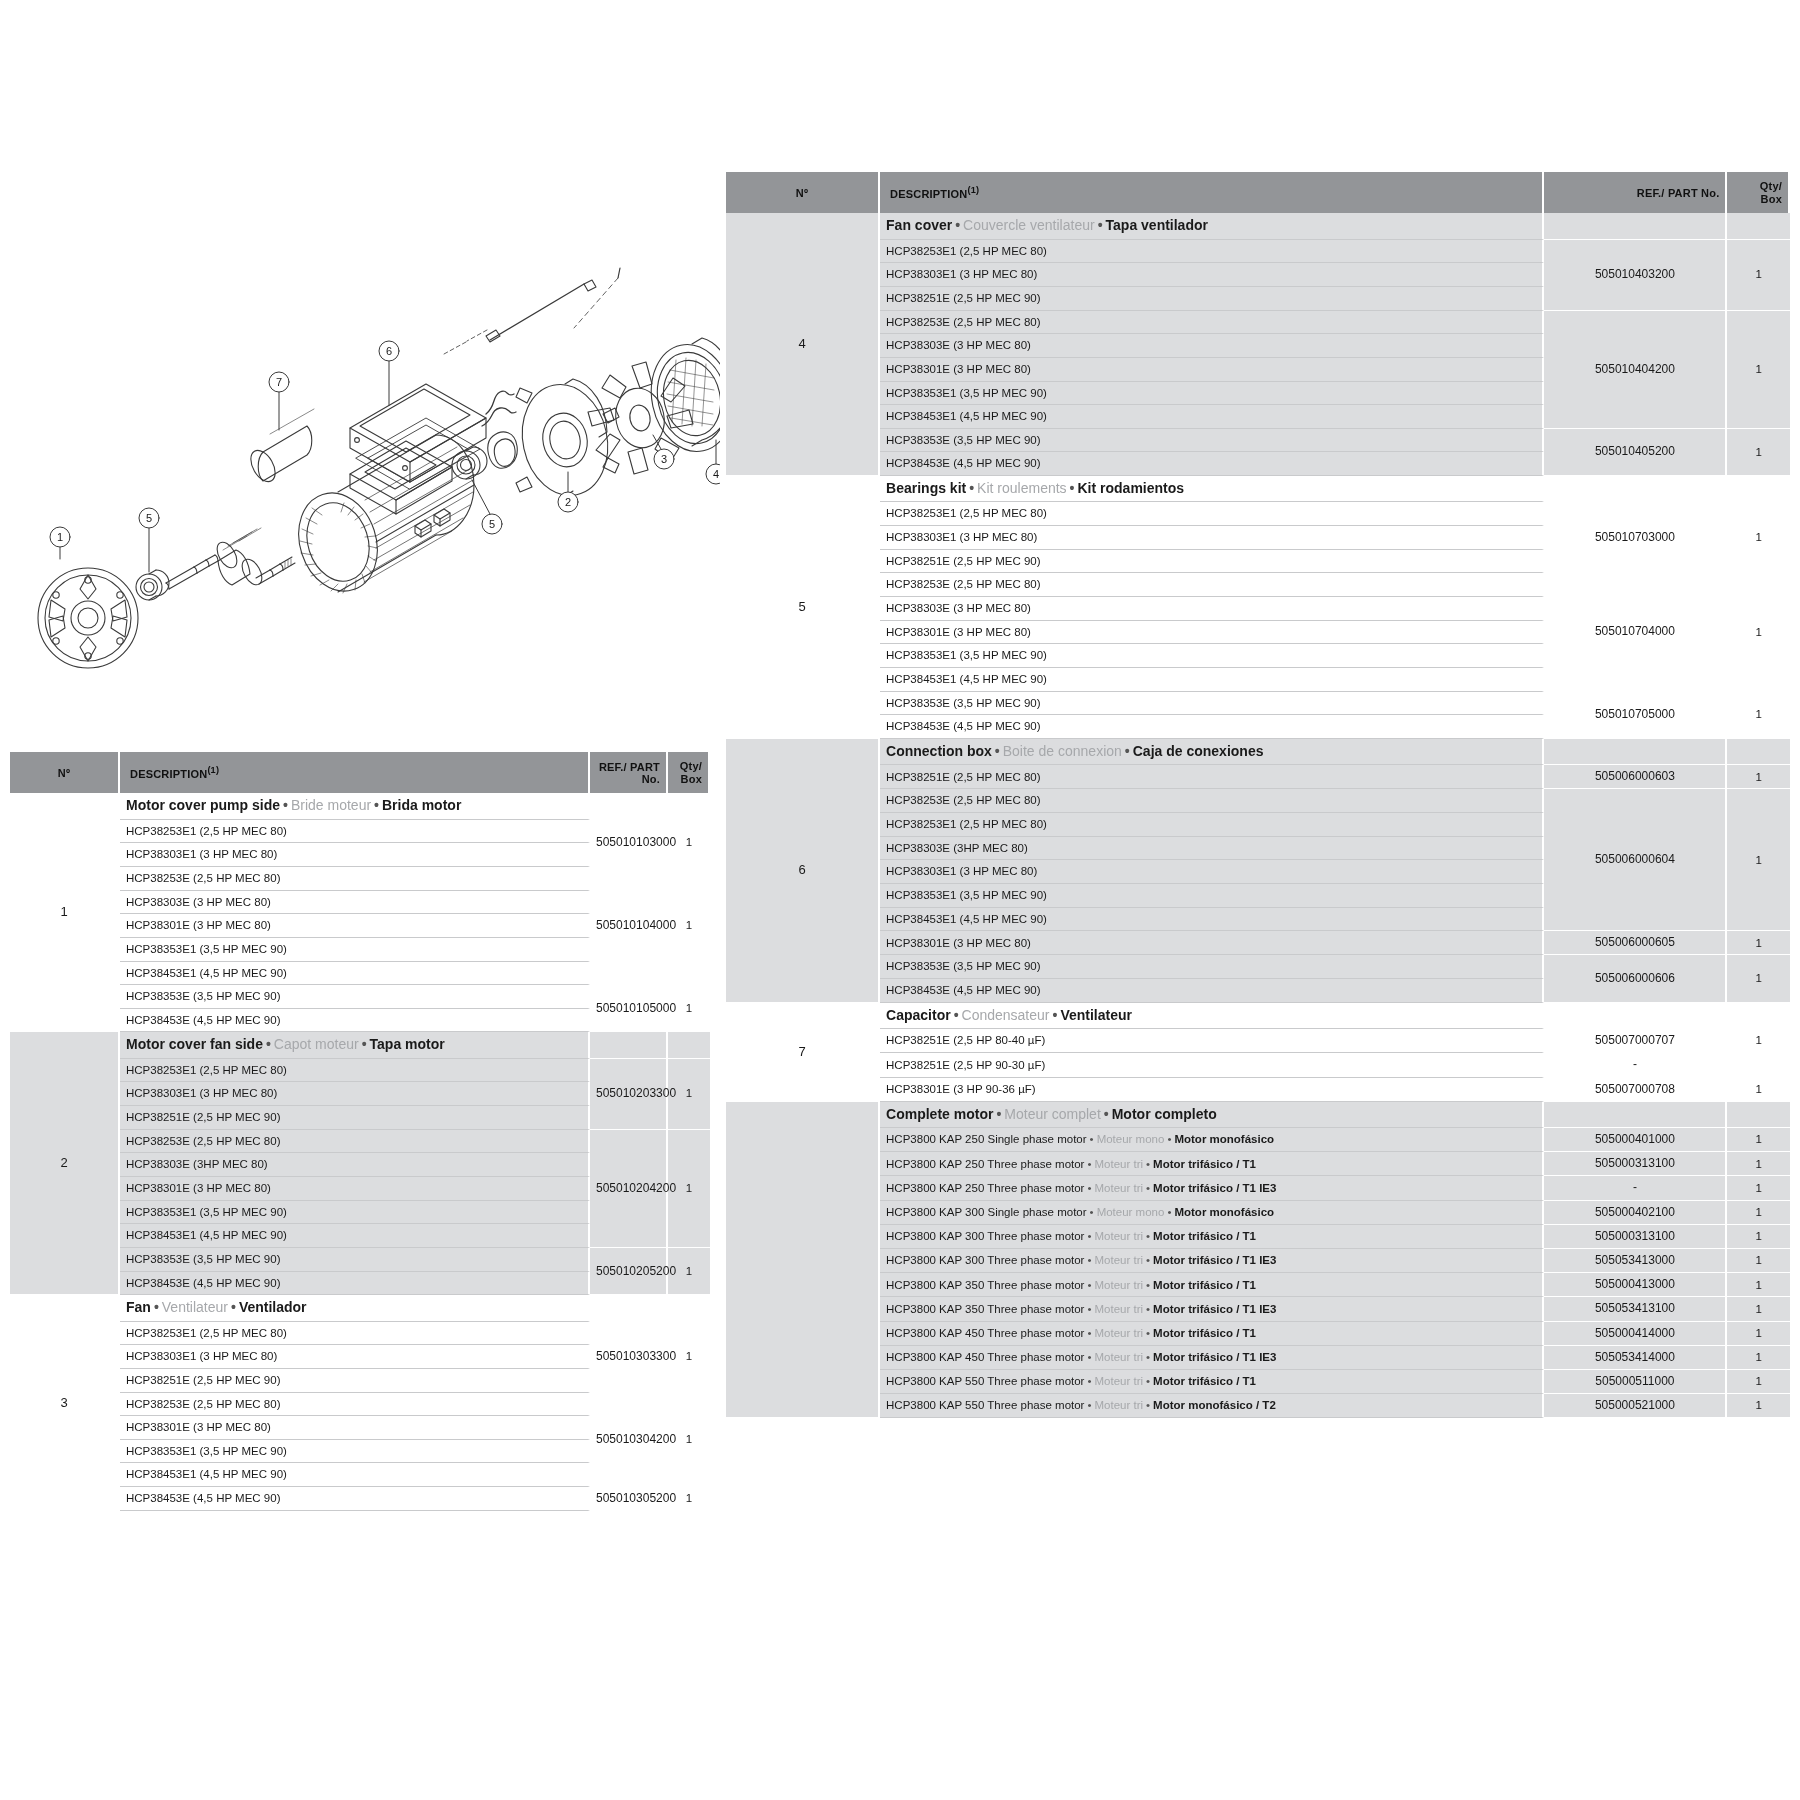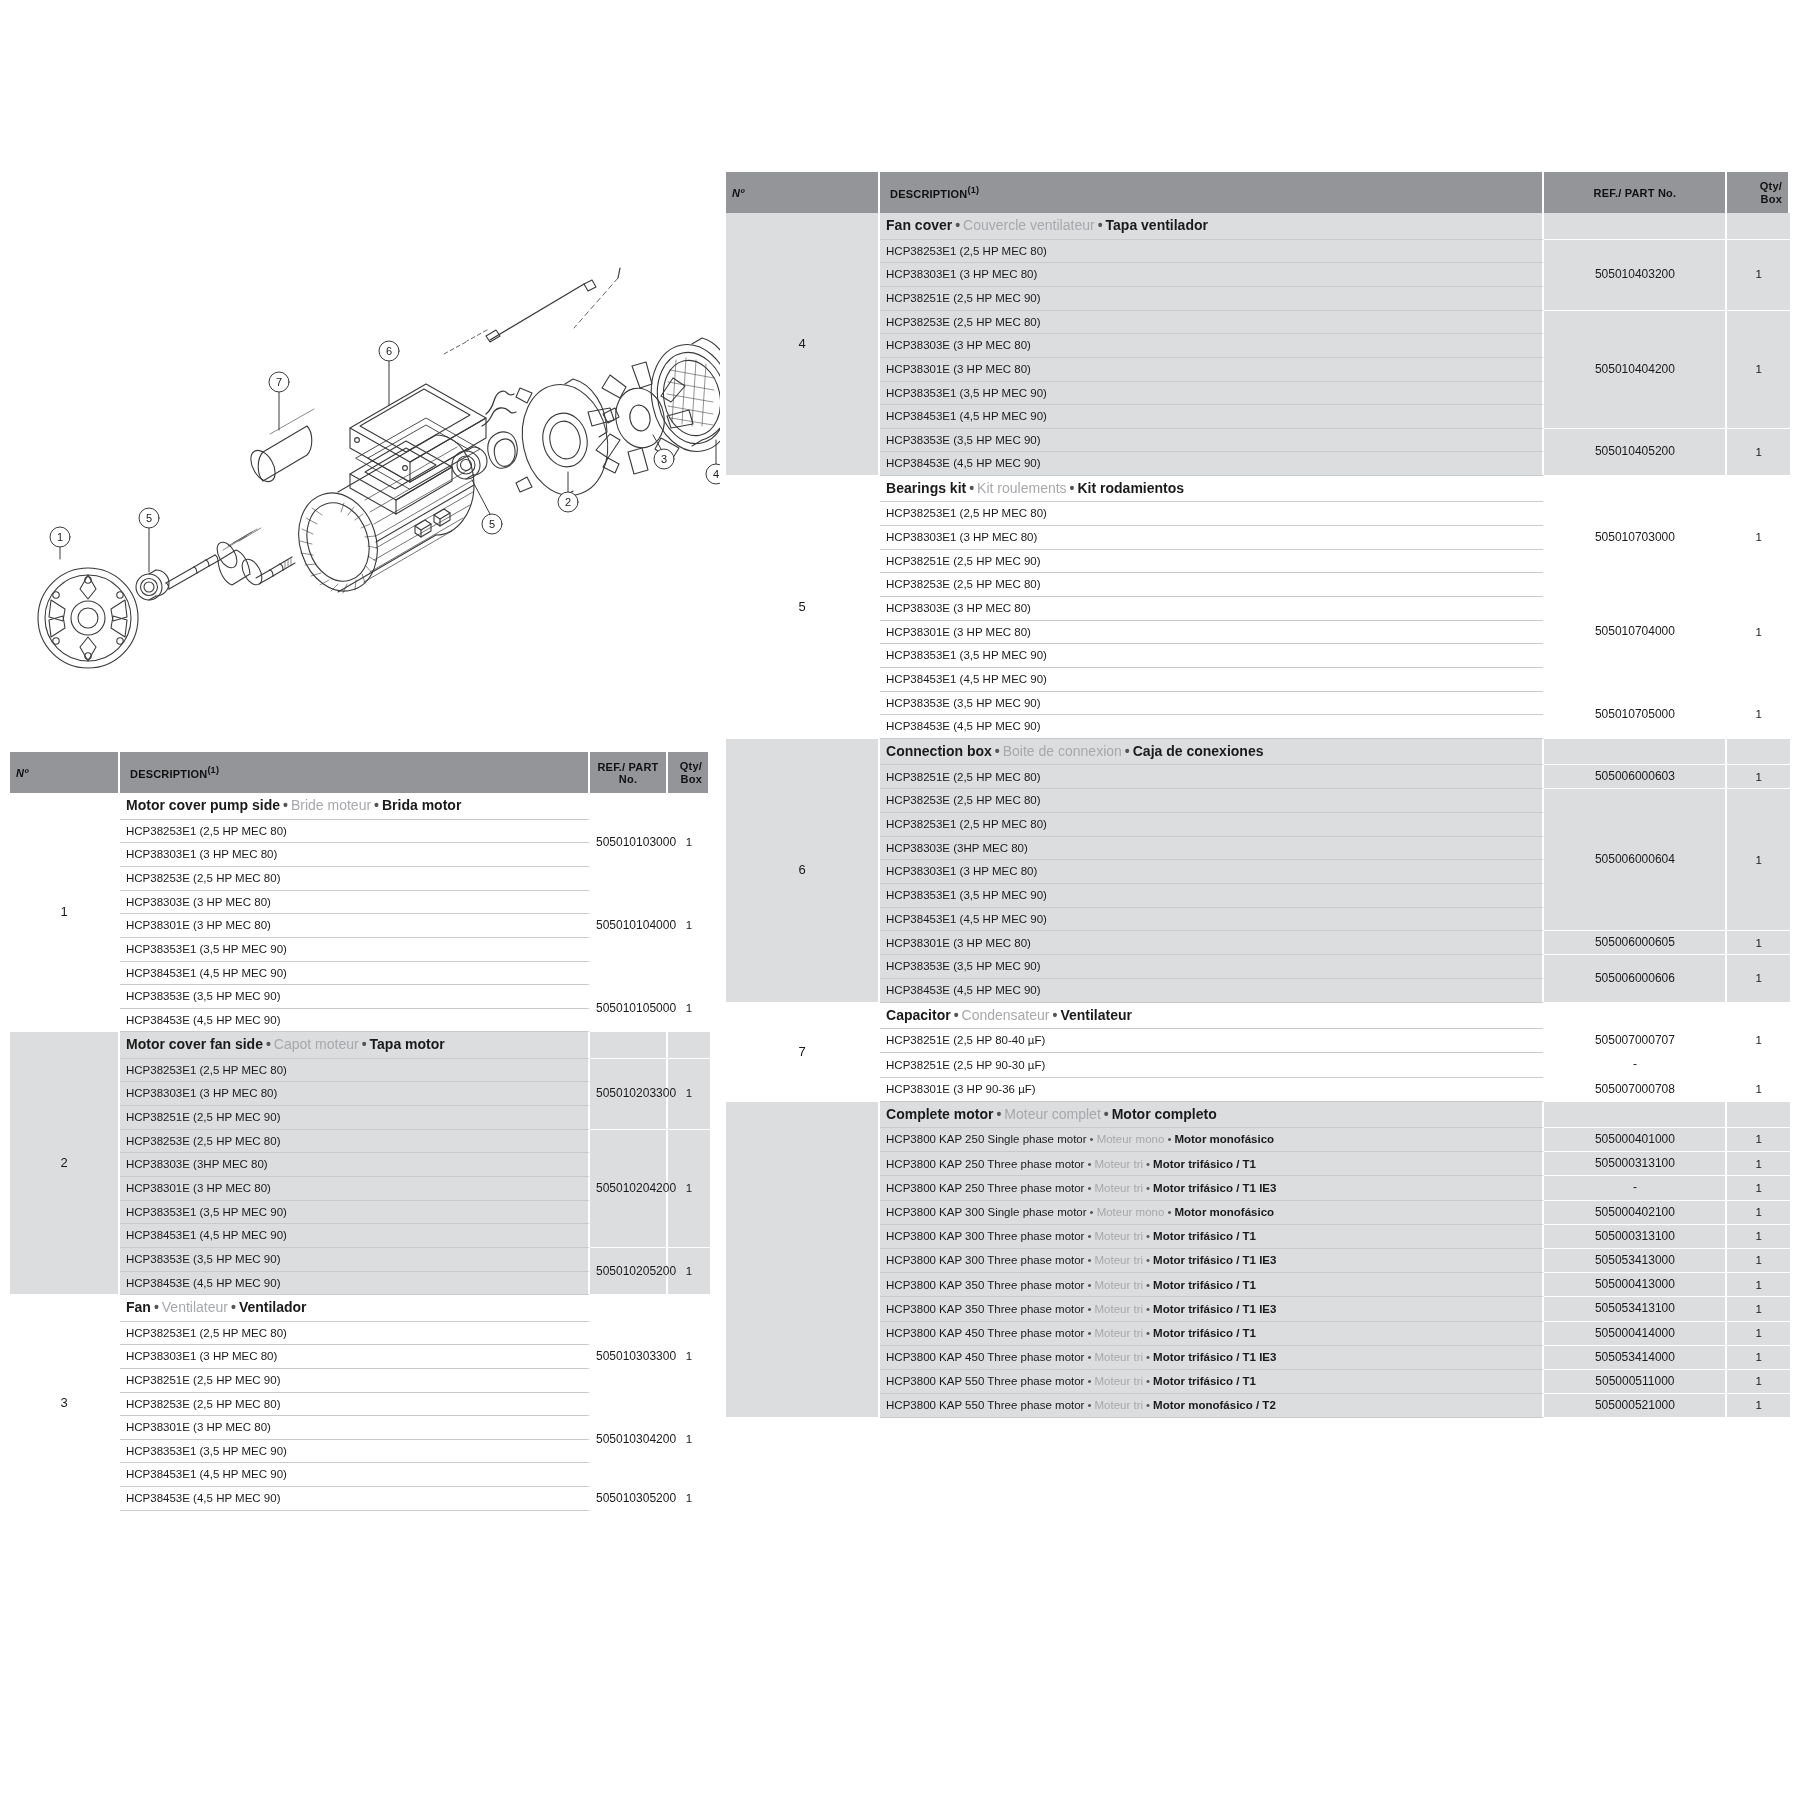--- a/index.html
+++ b/index.html
@@ -28,23 +28,23 @@
   .ptable th {
     background:#939598;
     color:#111;
     font-size:11px;
     font-weight:bold;
     letter-spacing:.2px;
     padding:8px 6px;
     border-right:2px solid #fff;
     vertical-align:middle;
   }
-  .ptable th.h-no { text-align:left;font-style:italic; }
+  .ptable th.h-no { text-align:center; }
   .ptable th.h-desc { text-align:left; padding-left:10px; }
-  .ptable th.h-ref { text-align:center; }
+  .ptable th.h-ref { text-align:right; }
   .ptable th.h-qty { text-align:right; line-height:1.15; }
   .ptable td {
     padding:5px 6px;
     vertical-align:middle;
     border-bottom:1px solid #ffffff;
   }
   .c-no {
     text-align:center;
     font-size:13px;
     vertical-align:middle;

